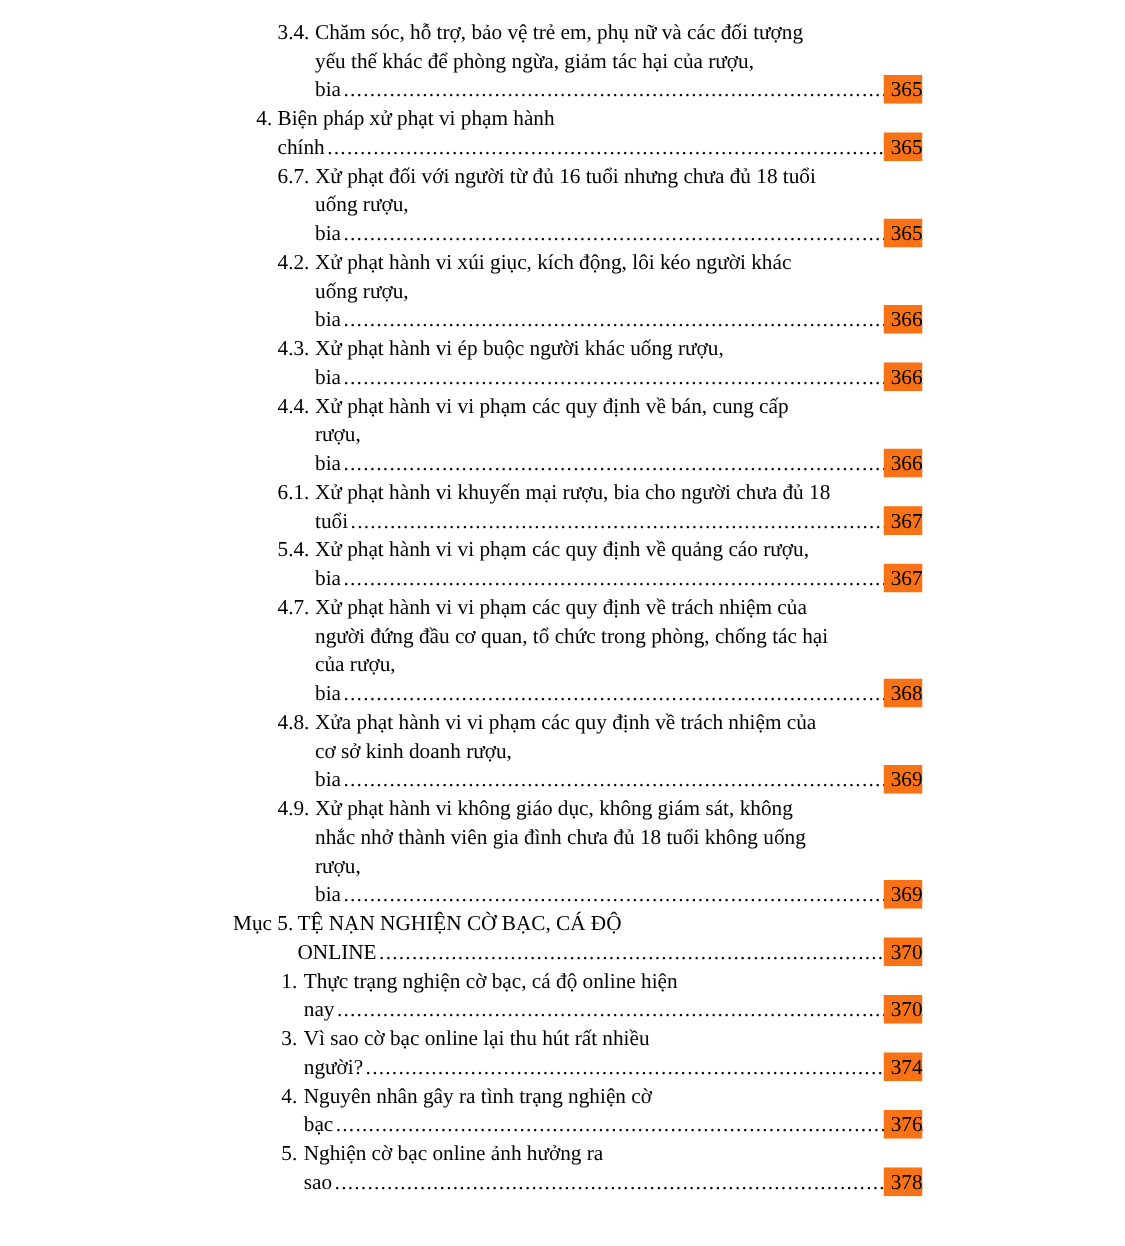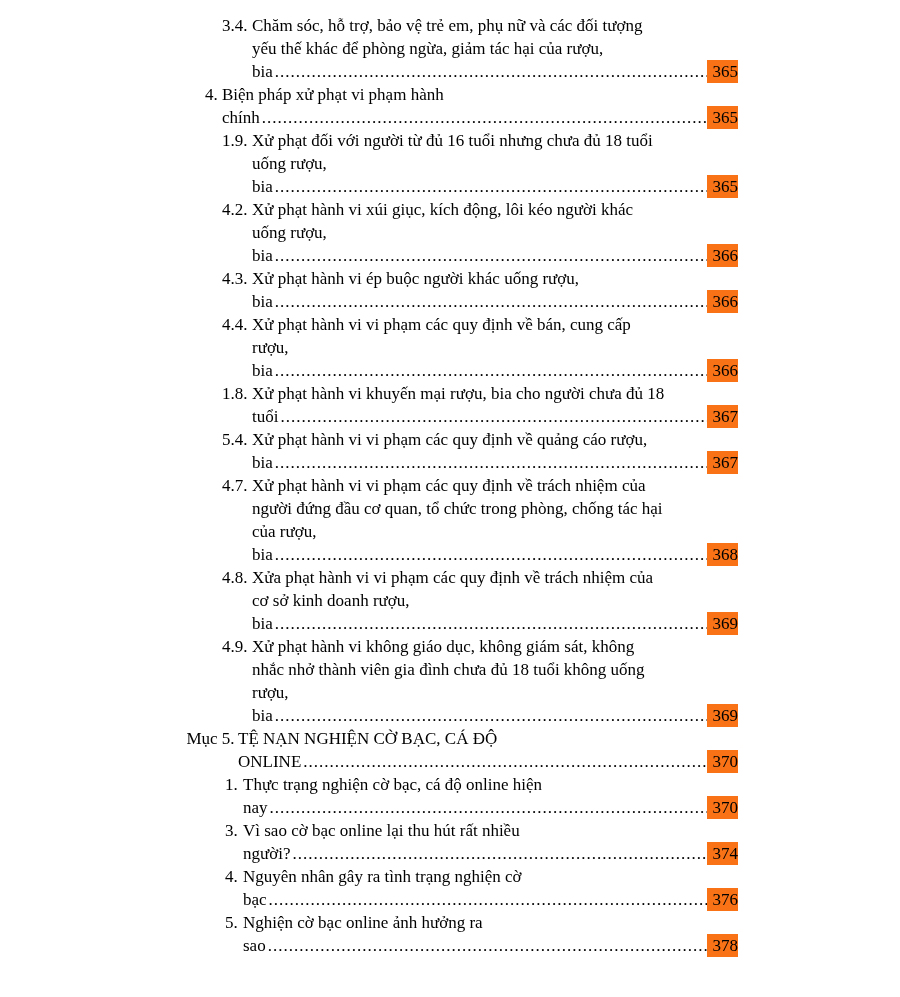--- a/index.html
+++ b/index.html
@@ -56,28 +56,28 @@
   }
 </style>
 </head>
 <body>
 
 <div class="page">
   <div class="toc">
       <div class="entry sub"><span class="num">3.4.</span><span class="text">Chăm sóc, hỗ trợ, bảo vệ trẻ em, phụ nữ và các đối tượng
 yếu thế khác để phòng ngừa, giảm tác hại của rượu, bia</span><span class="leader"></span><span class="pagenum">365</span></div>
       <div class="entry main"><span class="num">4.</span><span class="text">Biện pháp xử phạt vi phạm hành chính</span><span class="leader"></span><span class="pagenum">365</span></div>
-      <div class="entry sub"><span class="num">1.9.</span><span class="text">Xử phạt đối với người từ đủ 16 tuổi nhưng chưa đủ 18 tuổi
+      <div class="entry sub"><span class="num">6.7.</span><span class="text">Xử phạt đối với người từ đủ 16 tuổi nhưng chưa đủ 18 tuổi
 uống rượu, bia</span><span class="leader"></span><span class="pagenum">365</span></div>
       <div class="entry sub"><span class="num">4.2.</span><span class="text">Xử phạt hành vi xúi giục, kích động, lôi kéo người khác
 uống rượu, bia</span><span class="leader"></span><span class="pagenum">366</span></div>
       <div class="entry sub"><span class="num">4.3.</span><span class="text">Xử phạt hành vi ép buộc người khác uống rượu, bia</span><span class="leader"></span><span class="pagenum">366</span></div>
       <div class="entry sub"><span class="num">4.4.</span><span class="text">Xử phạt hành vi vi phạm các quy định về bán, cung cấp
 rượu, bia</span><span class="leader"></span><span class="pagenum">366</span></div>
-      <div class="entry sub"><span class="num">1.8.</span><span class="text">Xử phạt hành vi khuyến mại rượu, bia cho người chưa đủ 18
+      <div class="entry sub"><span class="num">6.1.</span><span class="text">Xử phạt hành vi khuyến mại rượu, bia cho người chưa đủ 18
 tuổi</span><span class="leader"></span><span class="pagenum">367</span></div>
       <div class="entry sub"><span class="num">5.4.</span><span class="text">Xử phạt hành vi vi phạm các quy định về quảng cáo rượu,
 bia</span><span class="leader"></span><span class="pagenum">367</span></div>
       <div class="entry sub"><span class="num">4.7.</span><span class="text">Xử phạt hành vi vi phạm các quy định về trách nhiệm của
 người đứng đầu cơ quan, tổ chức trong phòng, chống tác hại
 của rượu, bia</span><span class="leader"></span><span class="pagenum">368</span></div>
       <div class="entry sub"><span class="num">4.8.</span><span class="text">Xửa phạt hành vi vi phạm các quy định về trách nhiệm của
 cơ sở kinh doanh rượu, bia</span><span class="leader"></span><span class="pagenum">369</span></div>
       <div class="entry sub"><span class="num">4.9.</span><span class="text">Xử phạt hành vi không giáo dục, không giám sát, không
 nhắc nhở thành viên gia đình chưa đủ 18 tuổi không uống

